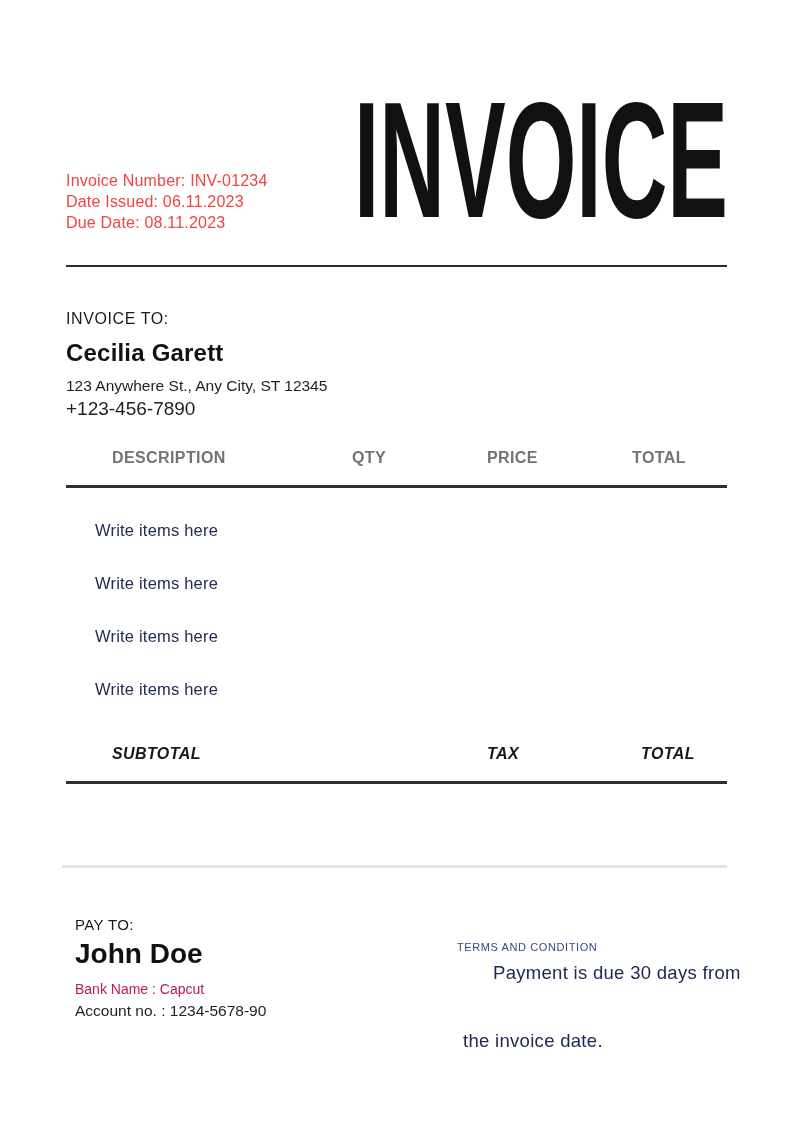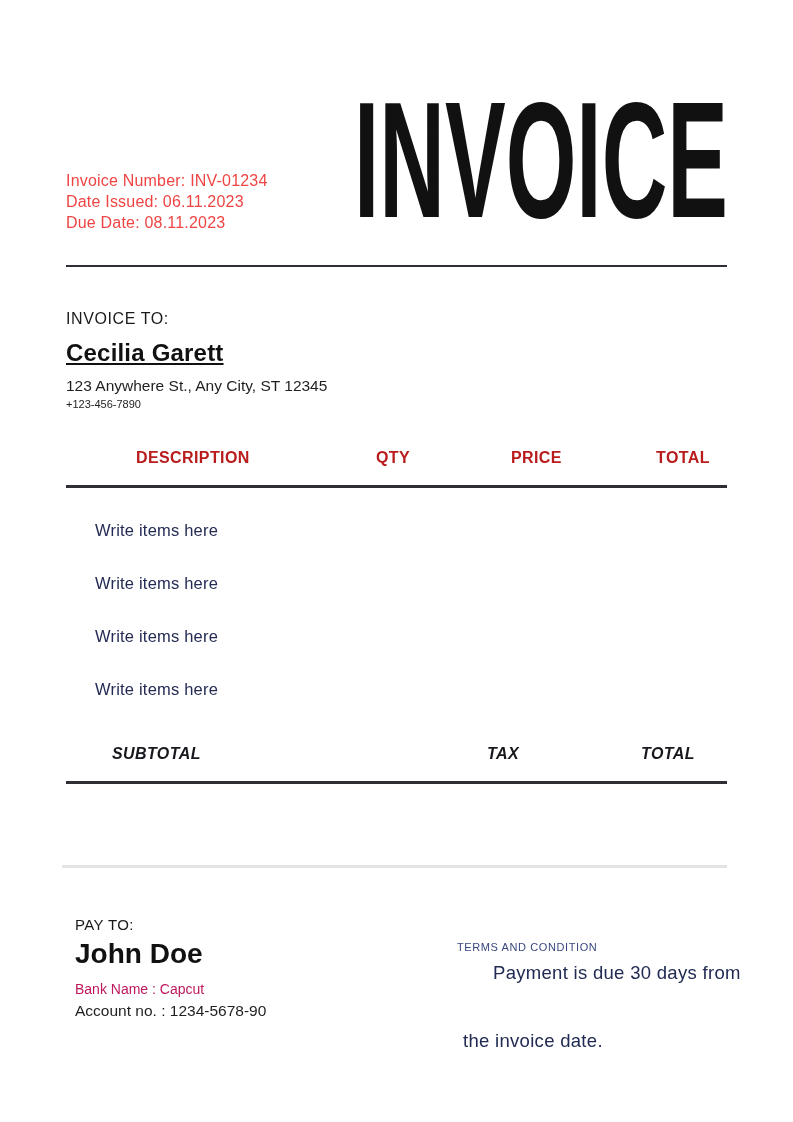--- a/index.html
+++ b/index.html
@@ -17,26 +17,26 @@
   
   .rule { position:absolute; left:66px; width:661px; background:#2e2e36; }
   .rule-top      { top:265px; height:2px; }
   .rule-thead    { top:485px; height:3px; }
   .rule-summary  { top:781px; height:3px; }
   .rule-light    { top:865px; height:3px; background:#e3e3e3; left:62px; width:665px; }
 
   
   .abs { position:absolute; }
   .billto-label { left:66px; top:310px; font-size:16px; letter-spacing:0.6px; color:#1a1a1a; }
-  .customer-name { left:66px; top:339px; font-size:24px; font-weight:bold; letter-spacing:0.2px; color:#111;text-decoration:underline; }
+  .customer-name { left:66px; top:339px; font-size:24px; font-weight:bold; letter-spacing:0.2px; color:#111; }
   .customer-address { left:66px; top:377px; font-size:15.5px; color:#1f1f1f; }
-  .customer-phone { left:66px; top:398px; font-size:11px; color:#1f1f1f; }
+  .customer-phone { left:66px; top:398px; font-size:19px; color:#1f1f1f; }
 
   
-  .th { position:absolute; top:449px; font-size:16px; font-weight:bold; letter-spacing:0.4px; color:#b91c1c;margin-left:24px; }
+  .th { position:absolute; top:449px; font-size:16px; font-weight:bold; letter-spacing:0.4px; color:#737373; }
   .th-desc  { left:112px; }
   .th-qty   { left:352px; }
   .th-price { left:487px; }
   .th-total { left:632px; }
 
   .item-row { position:absolute; left:95px; font-size:16.5px; letter-spacing:0.2px; color:#242b54; }
   .item-0 { top:521px; } .item-1 { top:574px; } .item-2 { top:627px; } .item-3 { top:680px; }
 
   .sum { position:absolute; top:745px; font-size:16px; font-weight:bold; letter-spacing:0.4px; color:#17181d;font-style:italic; }
   .sum-subtotal { left:112px; }

